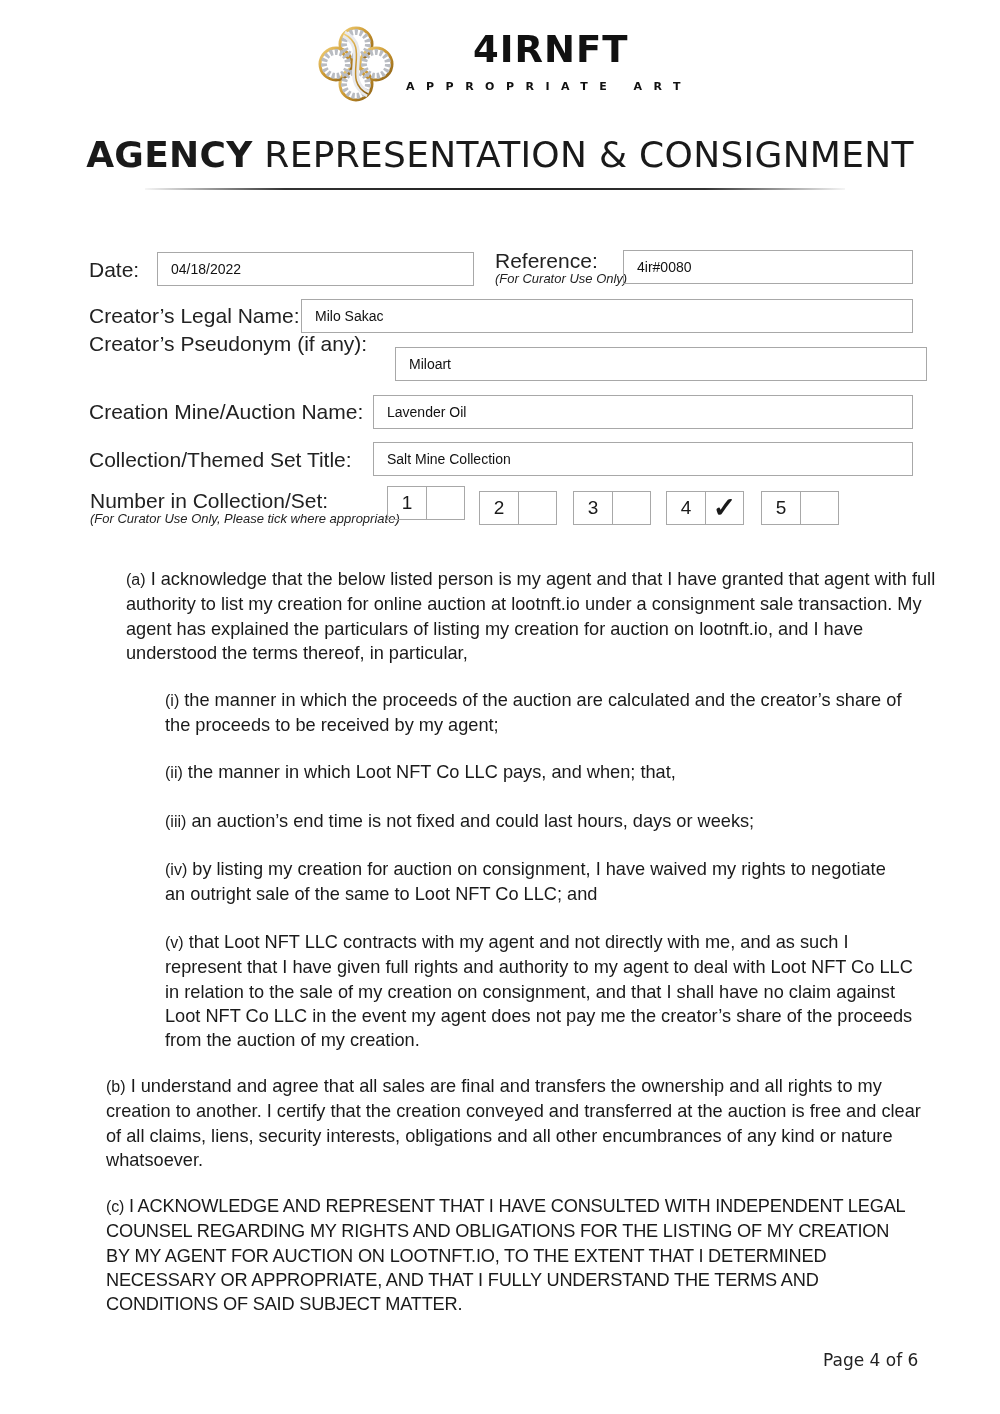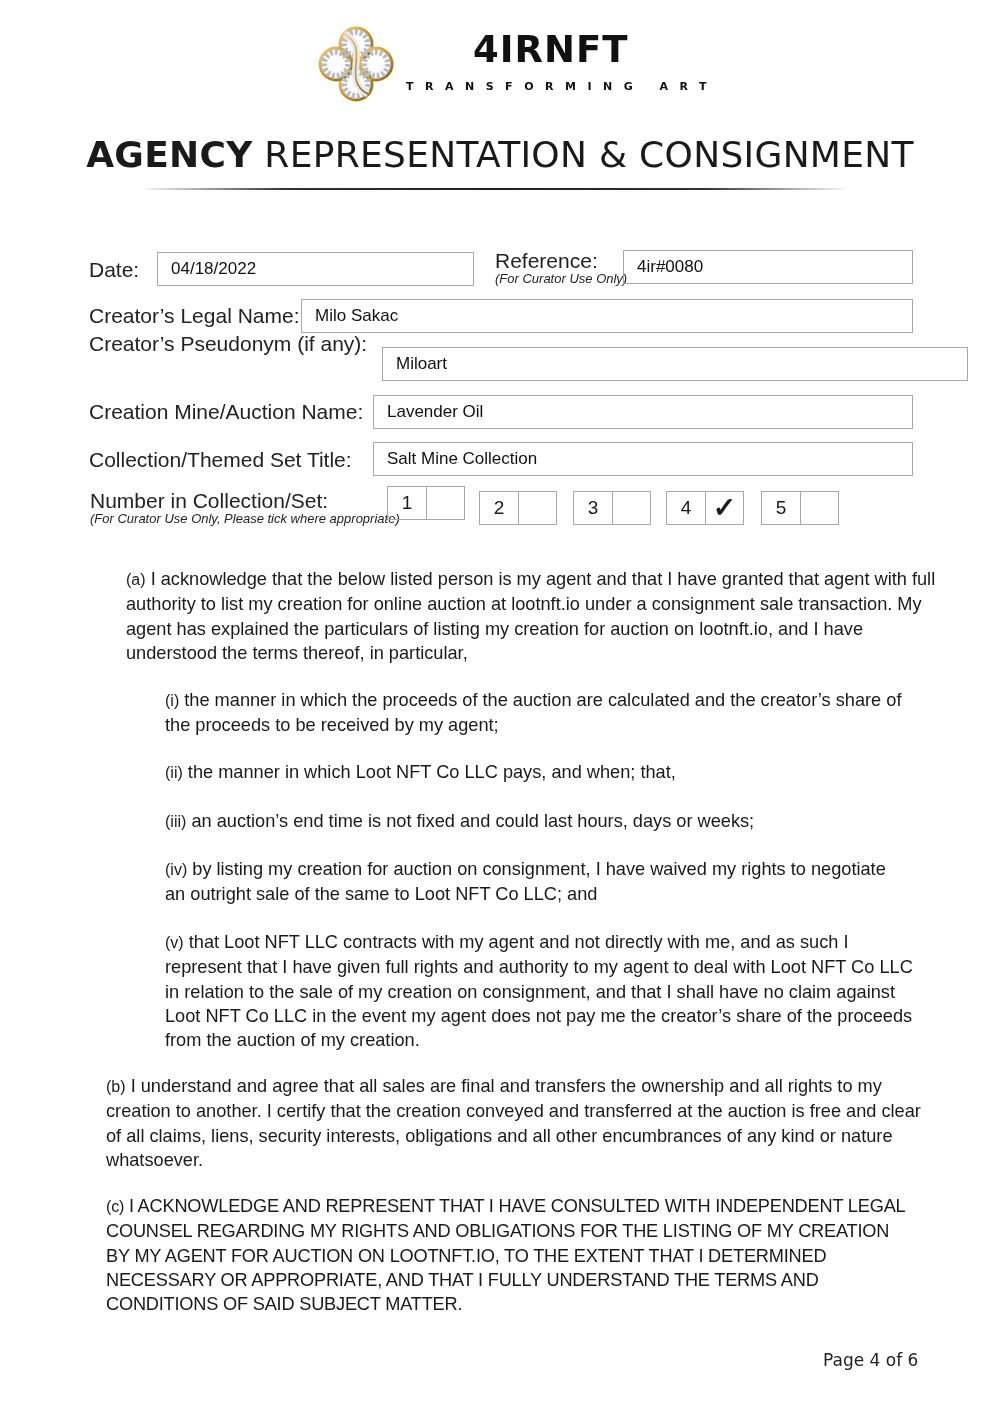--- a/index.html
+++ b/index.html
@@ -17,21 +17,21 @@
   .title { position: absolute; left: 0; width: 1000px; top: 134px; text-align: center;
            font-family: "DejaVu Sans", sans-serif; font-size: 36px; color: #1a1a1a; white-space: nowrap; letter-spacing: 0.3px; }
   .title .strong { font-weight: bold; }
   .title-rule { position: absolute; left: 145px; width: 700px; top: 188px; height: 2px;
                 background: linear-gradient(to right, rgba(60,60,60,0.05), #333 20%, #222 50%, #333 80%, rgba(60,60,60,0.05)); }
 
   
   .label { position: absolute; font-size: 21px; color: #222; white-space: nowrap; }
   .sublabel { position: absolute; font-size: 13px; font-style: italic; color: #222; white-space: nowrap; }
   .field { position: absolute; border: 1px solid #a8a8a8; box-sizing: border-box; height: 34px;
-           font-size: 17px; color: #111; padding-left: 13px; line-height: 32px; white-space: nowrap; }
+           font-size: 14px; color: #111; padding-left: 13px; line-height: 32px; white-space: nowrap; }
 
   
   .tickbox { position: absolute; height: 34px; width: 78px; border: 1px solid #a8a8a8; box-sizing: border-box; display: flex; }
   .tickbox .num { width: 39px; border-right: 1px solid #a8a8a8; text-align: center; font-size: 19px; line-height: 32px; }
   .tickbox .tick { width: 38px; text-align: center; font-size: 28px; line-height: 32px; font-weight: bold; }
 
   
   .para { position: absolute; font-size: 18.2px; line-height: 24.3px; color: #1a1a1a; }
   .para .lbl { font-size: 16px; }
   .caps { letter-spacing: -0.2px; }
@@ -58,41 +58,41 @@
     <circle cx="40" cy="20" r="12" fill="none" stroke="#b9bcc2" stroke-width="6" stroke-dasharray="3 2"></circle>
     <circle cx="40" cy="60" r="12" fill="none" stroke="#b9bcc2" stroke-width="6" stroke-dasharray="3 2"></circle>
     <circle cx="20" cy="40" r="12" fill="none" stroke="#b9bcc2" stroke-width="6" stroke-dasharray="3 2"></circle>
     <circle cx="60" cy="40" r="12" fill="none" stroke="#b9bcc2" stroke-width="6" stroke-dasharray="3 2"></circle>
     <path d="M28 10 C 56 24, 24 56, 52 70" fill="none" stroke="#e8e9ec" stroke-width="7"></path>
     <path d="M28 10 C 56 24, 24 56, 52 70" fill="none" stroke="url(#gold)" stroke-width="1.5"></path>
   </svg>
 </div>
 <div class="brand">
   <div class="brand-name">4IRNFT</div>
-  <div class="brand-tag">TRANSFORMING ART</div>
+  <div class="brand-tag">APPROPRIATE ART</div>
 </div>
 
 <div class="title">
   <span class="strong">AGENCY</span>
   <span>REPRESENTATION &amp; CONSIGNMENT</span>
 </div>
 <div class="title-rule"></div>
 
 <div class="label" style="left:89px; top:258px;">Date:</div>
 <div class="field" style="left:157px; top:252px; width:317px;">04/18/2022</div>
 
 <div class="label" style="left:495px; top:249px;">Reference:</div>
 <div class="sublabel" style="left:495px; top:271px;">(For Curator Use Only)</div>
 <div class="field" style="left:623px; top:250px; width:290px;">4ir#0080</div>
 
 <div class="label" style="left:89px; top:304px;">Creator’s Legal Name:</div>
 <div class="field" style="left:301px; top:299px; width:612px;">Milo Sakac</div>
 
 <div class="label" style="left:89px; top:332px;">Creator’s Pseudonym (if any):</div>
-<div class="field" style="left:382px; top:347px; width:586px;">Miloart</div>
+<div class="field" style="left:395px; top:347px; width:532px;">Miloart</div>
 
 <div class="label" style="left:89px; top:400px;">Creation Mine/Auction Name:</div>
 <div class="field" style="left:373px; top:395px; width:540px;">Lavender Oil</div>
 
 <div class="label" style="left:89px; top:448px;">Collection/Themed Set Title:</div>
 <div class="field" style="left:373px; top:442px; width:540px;">Salt Mine Collection</div>
 
 <div class="label" style="left:90px; top:489px;">Number in Collection/Set:</div>
 <div class="sublabel" style="left:90px; top:511px;">(For Curator Use Only, Please tick where appropriate)</div>
 

